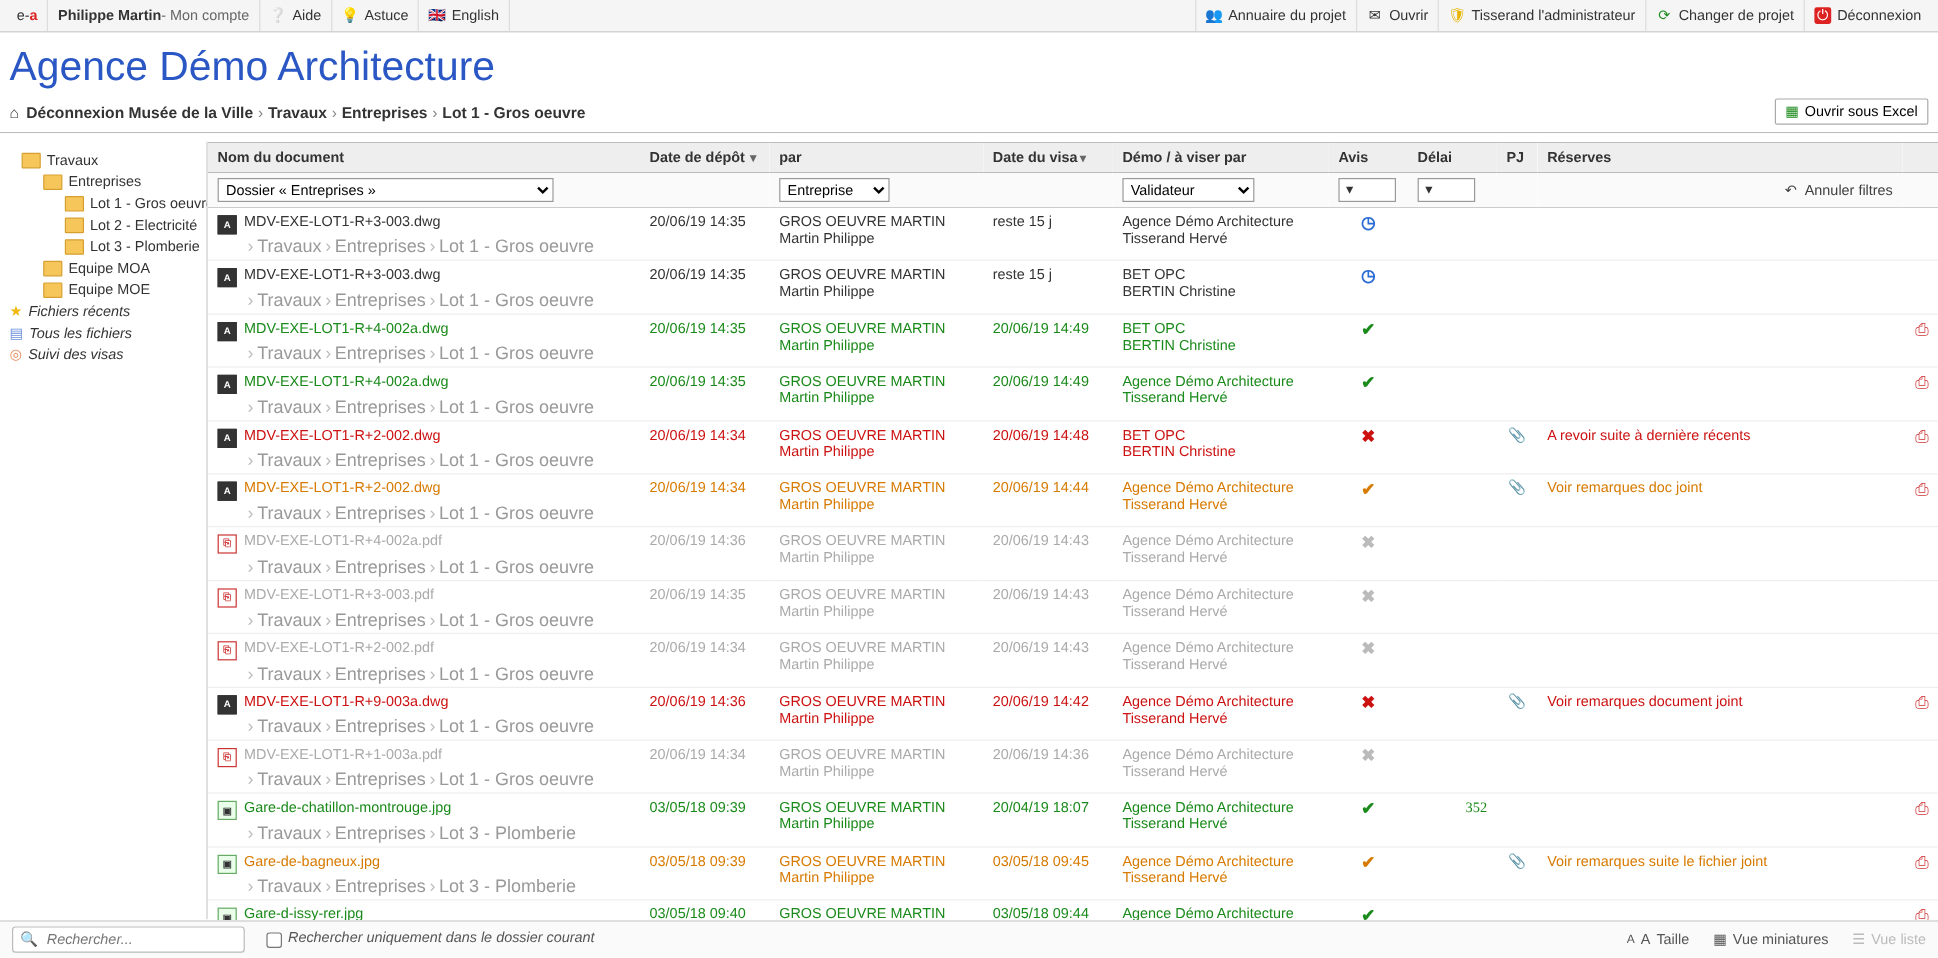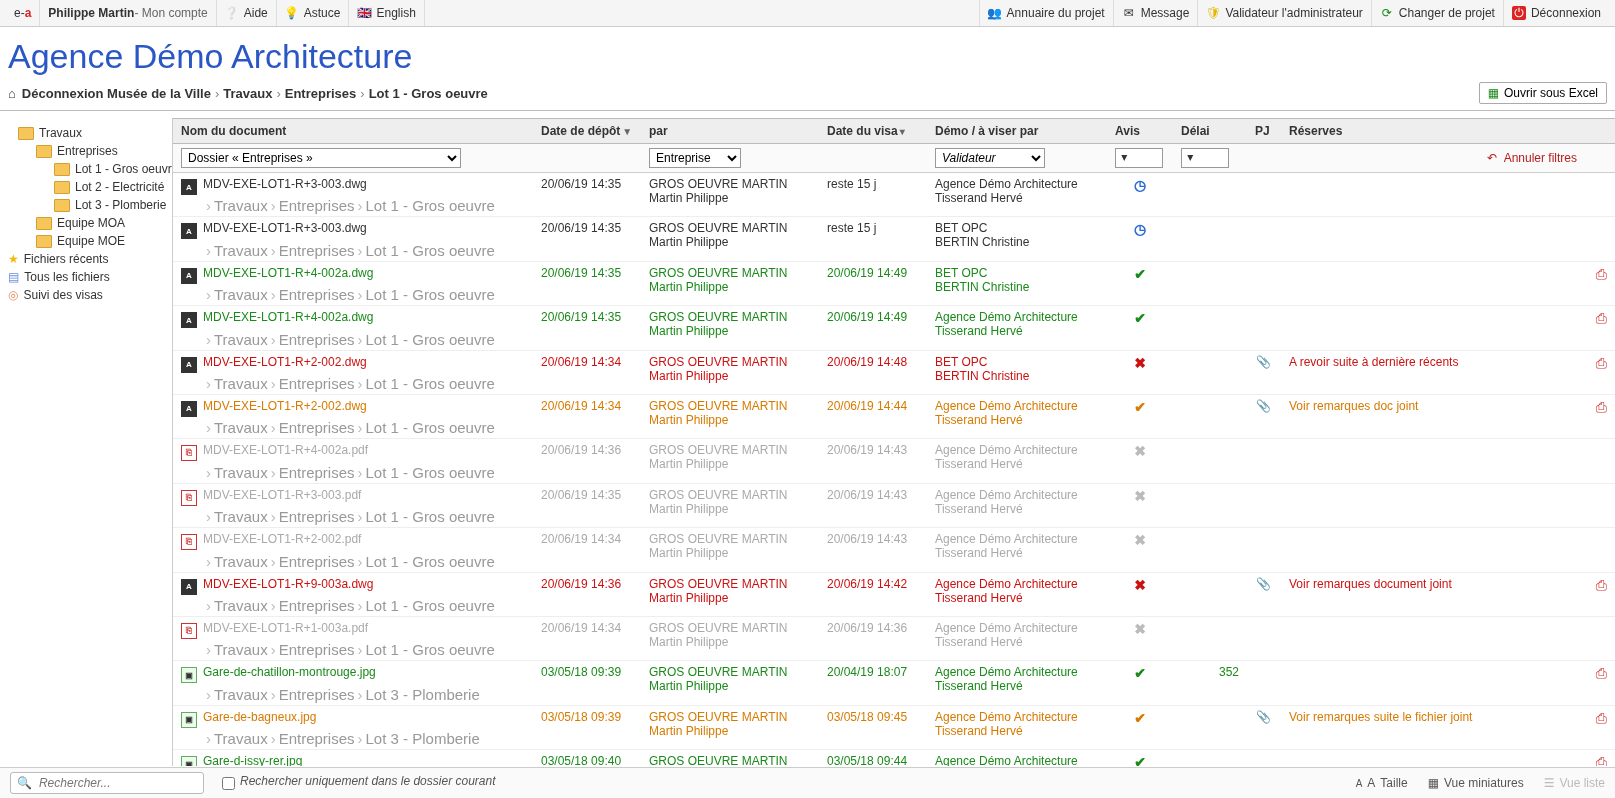--- a/index.html
+++ b/index.html
@@ -30,32 +30,32 @@
 
 .sidebar { width:172px; border-right:1px solid #ccc; overflow:auto; padding-top:6px; }
 .tree-item { display:flex; align-items:center; padding:2px 0 2px 8px; cursor:pointer; white-space:nowrap; }
 .tree-item.lvl1 { padding-left:18px; }
 .tree-item.lvl2 { padding-left:36px; }
 .tree-item.lvl3 { padding-left:54px; }
 .folder-icon { width:14px; height:11px; background:#f6c65a; border:1px solid #d6a030; border-radius:1px; margin-right:5px; flex-shrink:0; }
 .star-icon { color:#f2b90c; margin-right:5px; }
 .list-icon { color:#6a8fdd; margin-right:5px; }
 .eye-icon  { color:#e58a5a; margin-right:5px; }
-.tree-label { color:#333; }
+.tree-label { font-style:italic; color:#333; }
 .tree-label.plain { font-style:normal; }
 
 
 .table-wrap { flex:1; overflow:auto; position:relative; }
 table.doc { width:100%; border-collapse:collapse; table-layout:fixed; }
 table.doc thead th { background:#eee; border-bottom:1px solid #bbb; border-top:1px solid #bbb; text-align:left; padding:5px 8px; font-weight:bold; color:#333; position:sticky; top:0; }
 table.doc thead tr.filters th { background:#fafafa; padding:4px 8px; border-bottom:1px solid #ccc; font-weight:normal; }
 .sort-ind { font-size:10px; color:#666; margin-left:2px; }
 select.filter, .filter-box { border:1px solid #999; font-size:12px; padding:1px 2px; background:#fff; }
 .filter-box { width:42px; height:16px; display:inline-block; }
-.reset-filters { float:right; color:#b91c1c; cursor:pointer; }
+.reset-filters { float:right; color:#404040; cursor:pointer; }
 .reset-filters .ricon { margin-right:4px; }
 
 table.doc tbody tr { border-bottom:1px solid #eee; }
 table.doc tbody td { padding:4px 8px 2px 8px; vertical-align:top; }
 .doc-name { display:flex; align-items:flex-start; }
 .ft-icon { width:14px; height:14px; margin-right:6px; margin-top:2px; flex-shrink:0; border:1px solid #999; display:flex; align-items:center; justify-content:center; font-size:8px; font-weight:bold; }
 .ft-dwg { background:#333; color:#fff; border-color:#333; }
 .ft-pdf { background:#fff; color:#c33; border-color:#c33; }
 .ft-img { background:#eaffea; border-color:#6a6; }
 .doc-title { line-height:1.2; }
@@ -128,25 +128,25 @@
       <span>English</span>
     </div>
   </div>
   <div class="right">
     <div class="item">
       <span class="icon" style="color:#2a6bd4;">👥</span>
       <span>Annuaire du projet</span>
     </div>
     <div class="item">
       <span class="icon">✉</span>
-      <span>Message</span>
+      <span>Ouvrir</span>
     </div>
     <div class="item">
       <span class="icon" style="color:#e8b500;">🛡</span>
-      <span>Validateur l'administrateur</span>
+      <span>Tisserand l'administrateur</span>
     </div>
     <div class="item">
       <span class="icon" style="color:#1a8a1a;">⟳</span>
       <span>Changer de projet</span>
     </div>
     <div class="item">
       <span class="icon" style="background:#d22;color:#fff;width:14px;height:14px;border-radius:2px;">⏻</span>
       <span>Déconnexion</span>
     </div>
   </div>
@@ -252,21 +252,21 @@
             </select>
           </th>
           <th></th>
           <th>
             <select class="filter" style="width:92px;">
               <option>Entreprise</option>
             </select>
           </th>
           <th></th>
           <th>
-            <select class="filter" style="width:110px;font-style:italic;">
+            <select class="filter" style="width:110px;">
               <option>Validateur</option>
             </select>
           </th>
           <th><span class="filter-box">&nbsp;▾</span></th>
           <th><span class="filter-box">&nbsp;▾</span></th>
           <th></th>
           <th>
             <span class="reset-filters">
               <span class="ricon">↶</span>
               <span>Annuler filtres</span>
@@ -504,21 +504,21 @@
          <div class="doc-title state-green">Gare-de-chatillon-montrouge.jpg</div>
          <div class="doc-path"><span class="psep">›</span><span>Travaux</span><span class="psep">›</span><span>Entreprises</span><span class="psep">›</span><span>Lot 3 - Plomberie</span></div>
        </div>
      </div>
             </td>
     <td class="state-green">03/05/18 09:39</td>
     <td class="two-line state-green">GROS OEUVRE MARTIN<span class="l2">Martin Philippe</span></td>
     <td class="state-green">20/04/19 18:07</td>
     <td class="two-line state-green">Agence Démo Architecture<span class="l2">Tisserand Hervé</span></td>
     <td class="avis avis-ok">✔</td>
-    <td class="state-green" style="text-align:right;">352</td>
+    <td class="state-green" style="text-align:right;font-family:Liberation Serif, serif;">352</td>
     <td class="pj "></td>
     <td class="state-green"></td>
     <td class="pdf-link">⎙</td>
           </tr>
           <tr>
             <td>
               <div class="doc-name">
        <span class="ft-icon ft-img">▣</span>
        <div>
          <div class="doc-title state-orange">Gare-de-bagneux.jpg</div>

